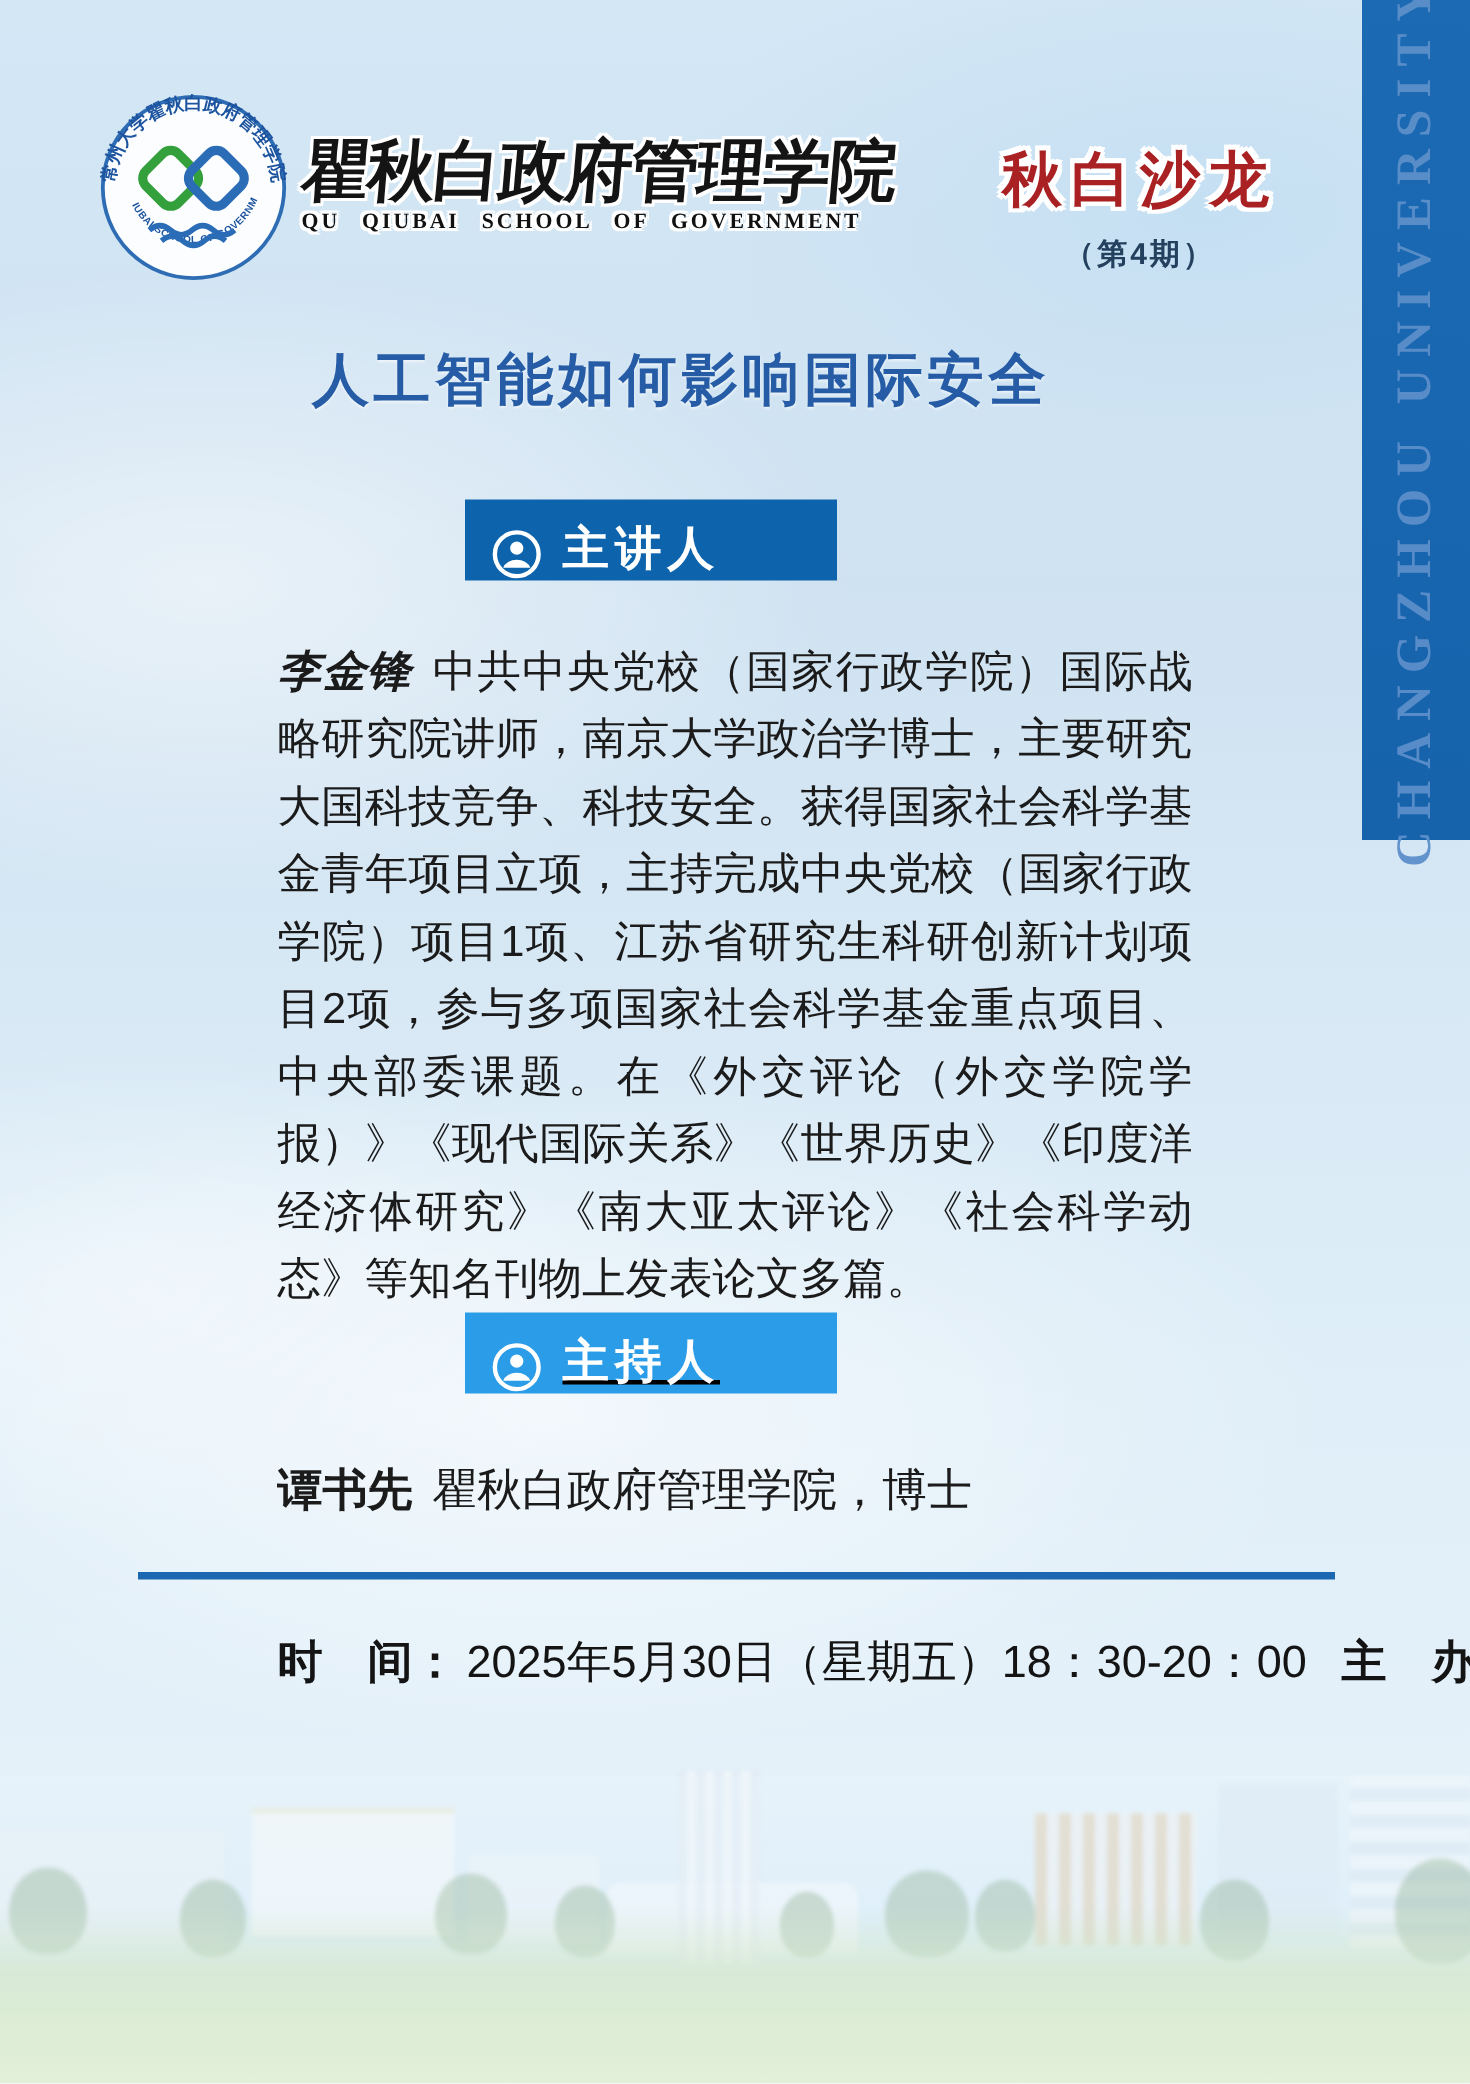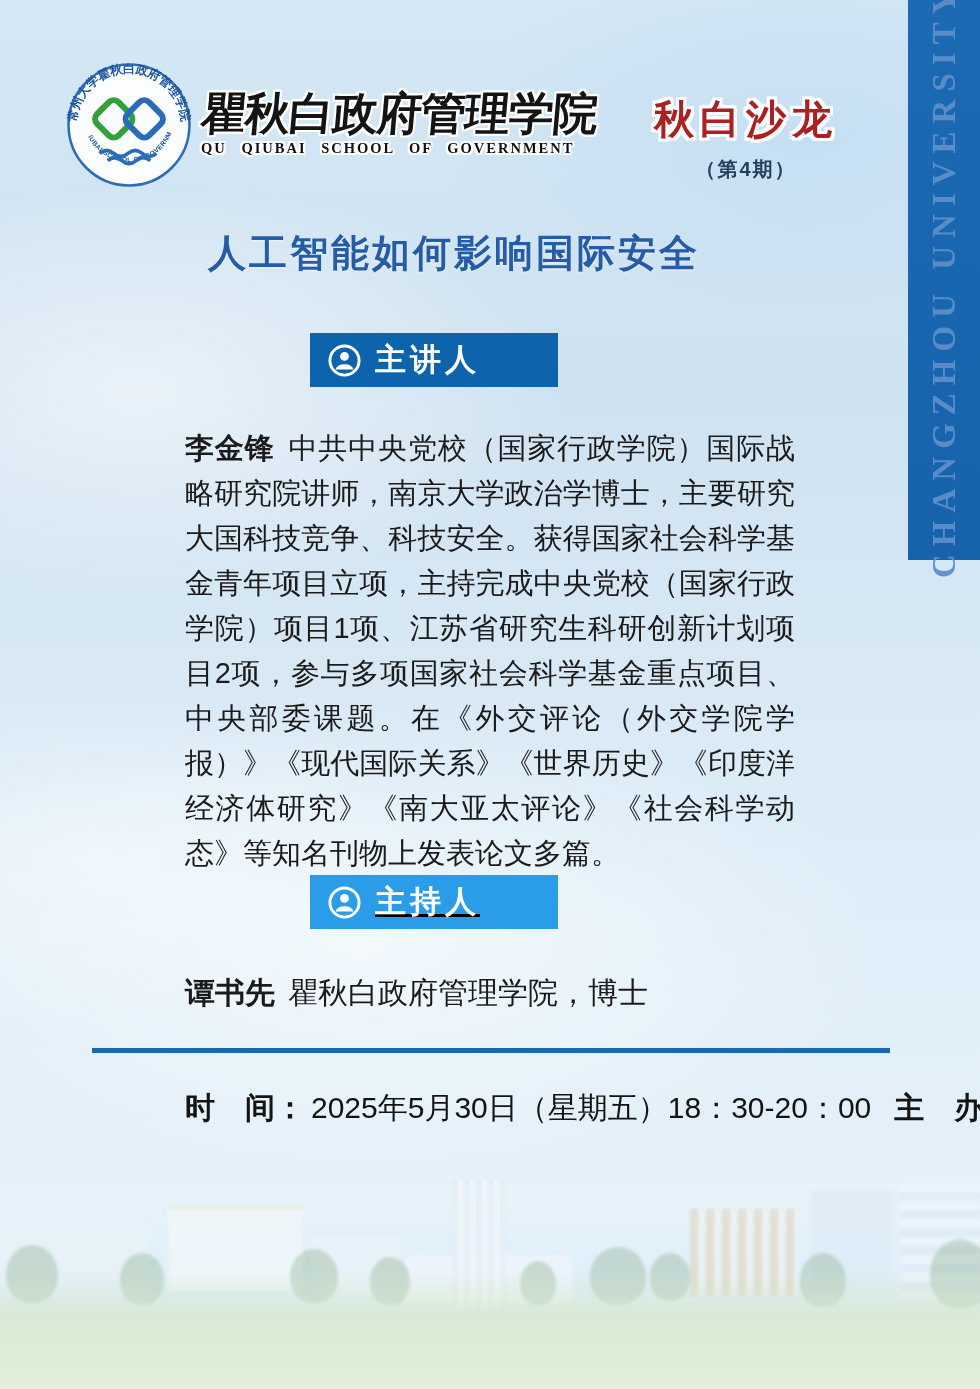--- a/index.html
+++ b/index.html
@@ -41,53 +41,53 @@
     font-family:"Liberation Serif","DejaVu Serif",serif;
     font-weight:bold; font-size:45px; letter-spacing:-1px; color:#141414;
     transform:skewX(-5deg); white-space:nowrap;
   }
   .school-name-en{
     position:absolute; left:201px; top:140px; width:400px;
     font-family:"Liberation Serif","DejaVu Serif",serif;
     font-weight:bold; font-size:14.5px; letter-spacing:2px; word-spacing:9px; color:#111;
     white-space:nowrap;
   }
-  .salon{ position:absolute; left:618px; top:92px; width:256px; text-align:center; }
+  .salon{ position:absolute; left:632px; top:92px; width:256px; text-align:center; }
   .salon-title{
     font-weight:bold; font-size:40px; letter-spacing:6px; color:#a92122;
     text-shadow:-3px -3px 0 #fff, 3px -3px 0 #fff, -3px 3px 0 #fff, 3px 3px 0 #fff,
                  0 -3px 0 #fff, 0 3px 0 #fff, -3px 0 0 #fff, 3px 0 0 #fff;
     white-space:nowrap;
   }
   .salon-issue{ margin-top:9px; font-size:20px; letter-spacing:2px; color:#24405f; font-weight:bold; }
 
   
   .main-title{
     position:absolute; left:0; top:228px; width:908px; text-align:center;
     font-family:"Liberation Serif","DejaVu Serif",serif;
     font-weight:bold; font-size:38px; letter-spacing:3px; color:#265ca6;
     text-shadow:0 1px 2px rgba(255,255,255,.6);
   }
 
   
   .badge{
     position:absolute; left:310px; width:248px; height:54px;
-    display:flex; align-items:center; gap:13px; padding-left:17px;
+    display:flex; align-items:flex-end; gap:13px; padding-left:17px;
   }
   .badge.speaker{ top:333px; background:#0d64ac; }
   .badge.host{ top:875px; background:#2b9ce8;text-decoration:underline; }
   .badge-label{ color:#fff; font-weight:bold; font-size:31px; letter-spacing:4px; }
   .badge-icon{ width:35px; height:35px; flex:0 0 auto; }
 
   
   .bio{
     position:absolute; left:185px; top:426px; width:610px;
     font-size:29px; line-height:45px; color:#1b1b1b; text-align:justify;
   }
-  .bio b{ margin-right:14px; }
+  .bio b{ margin-right:14px;font-style:italic; }
 
   
   .host-line{ position:absolute; left:185px; top:973px; font-size:30px; color:#1b1b1b; }
   .host-line b{ margin-right:13px; }
 
   
   .divider{ position:absolute; left:92px; top:1048px; width:798px; height:5px; background:#1b67b2; }
 
   
   .details{ position:absolute; left:185px; top:1088px; display:flex; flex-direction:row; gap:23px; }

